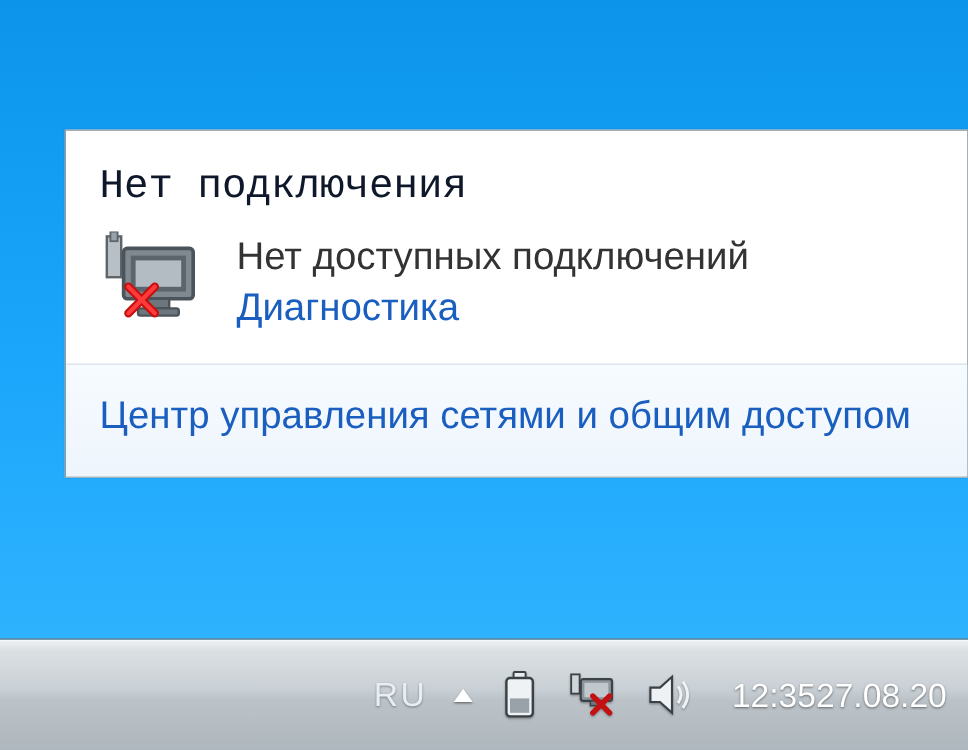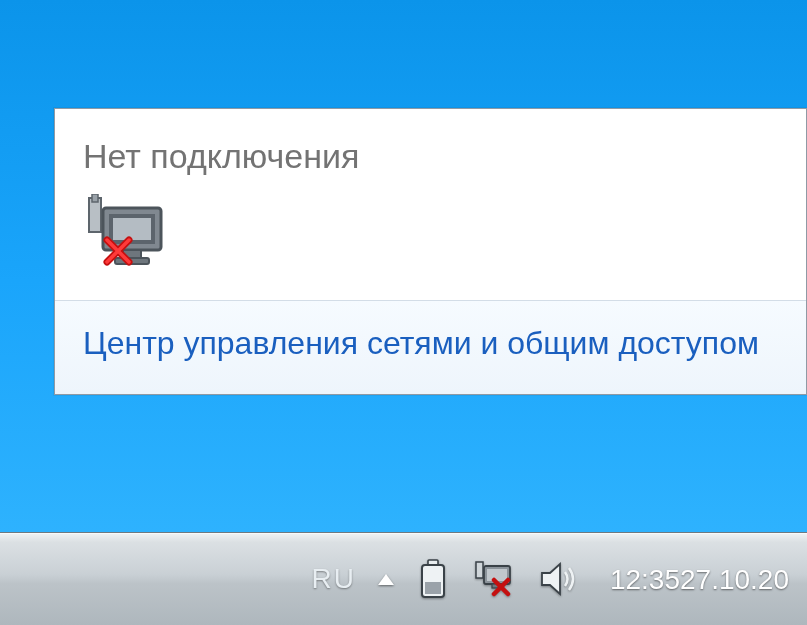--- a/index.html
+++ b/index.html
@@ -17,21 +17,22 @@
     width: 753px; 
     background: #ffffff;
     border: 1px solid #8f9aa5;
     box-shadow: 0 0 0 1px rgba(0,0,0,0.05);
   }
   .popup-header {
     padding: 28px 28px 4px 28px;
   }
   .popup-title {
     font-size: 34px;
-    color: #737373;
+    color: #0f172a;
+    font-family: Liberation Mono, monospace;
   }
   .popup-body {
     display: flex;
     align-items: flex-start;
     padding: 14px 28px 28px 28px;
     gap: 26px;
   }
   .net-icon {
     width: 88px;
     height: 78px;
@@ -140,20 +141,24 @@
       <rect x="40" y="56" width="18" height="8" fill="#6e767d" stroke="#4c545b" stroke-width="2"></rect>
       <rect x="32" y="64" width="34" height="6" rx="2" fill="#6e767d" stroke="#4c545b" stroke-width="2"></rect>
 
       <g transform="translate(24,46)">
         <line x1="0" y1="0" x2="22" y2="22" stroke="#c41010" stroke-width="7" stroke-linecap="round"></line>
         <line x1="22" y1="0" x2="0" y2="22" stroke="#c41010" stroke-width="7" stroke-linecap="round"></line>
         <line x1="0" y1="0" x2="22" y2="22" stroke="#ff3a3a" stroke-width="3.5" stroke-linecap="round"></line>
         <line x1="22" y1="0" x2="0" y2="22" stroke="#ff3a3a" stroke-width="3.5" stroke-linecap="round"></line>
       </g>
     </svg>
+    <div class="popup-text">
+      <div class="msg-line">Нет доступных подключений</div>
+      <div class="link">Диагностика</div>
+    </div>
   </div>
   <div class="popup-footer">
     <span class="footer-link">Центр управления сетями и общим доступом</span>
   </div>
 </div>
 
 <div class="taskbar">
   <div class="tray">
 
     <span class="lang">RU</span>
@@ -178,17 +183,17 @@
     </svg>
 
     <svg class="tray-icon" width="44" height="38" viewBox="0 0 44 38">
       <polygon points="4,13 12,13 22,4 22,34 12,25 4,25" fill="#eef2f4" stroke="#3a4248" stroke-width="1.8"></polygon>
       <path d="M27 12 Q32 19 27 26" fill="none" stroke="#eef2f4" stroke-width="2.5"></path>
       <path d="M31 8 Q39 19 31 30" fill="none" stroke="#eef2f4" stroke-width="2.5"></path>
     </svg>
 
     <div class="clock">
       <span>12:35</span>
-      <span>27.10.20</span>
+      <span>27.08.20</span>
     </div>
 
   </div>
 </div>
 
 </body></html>

